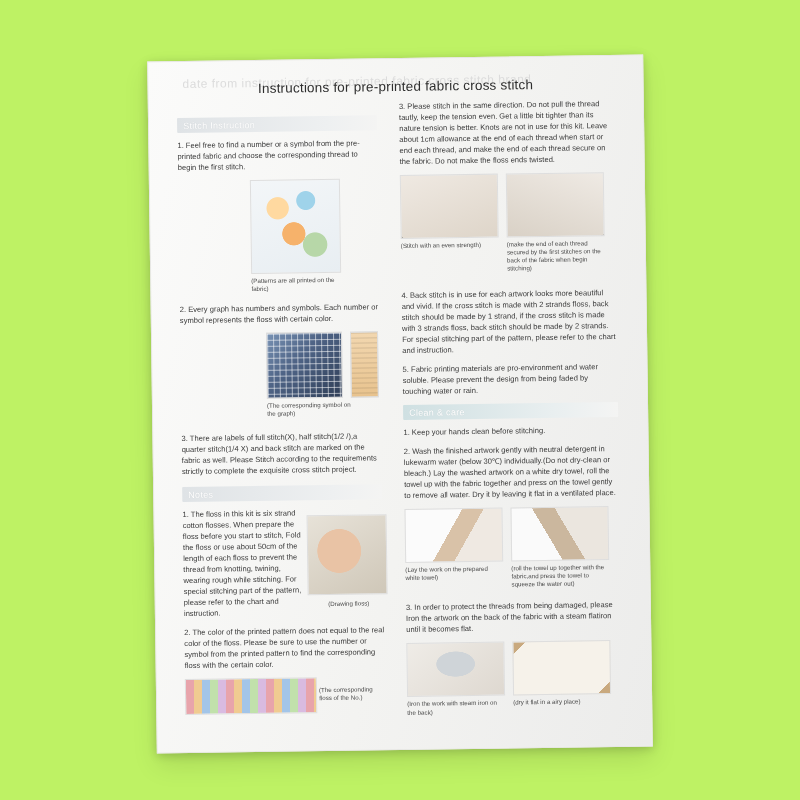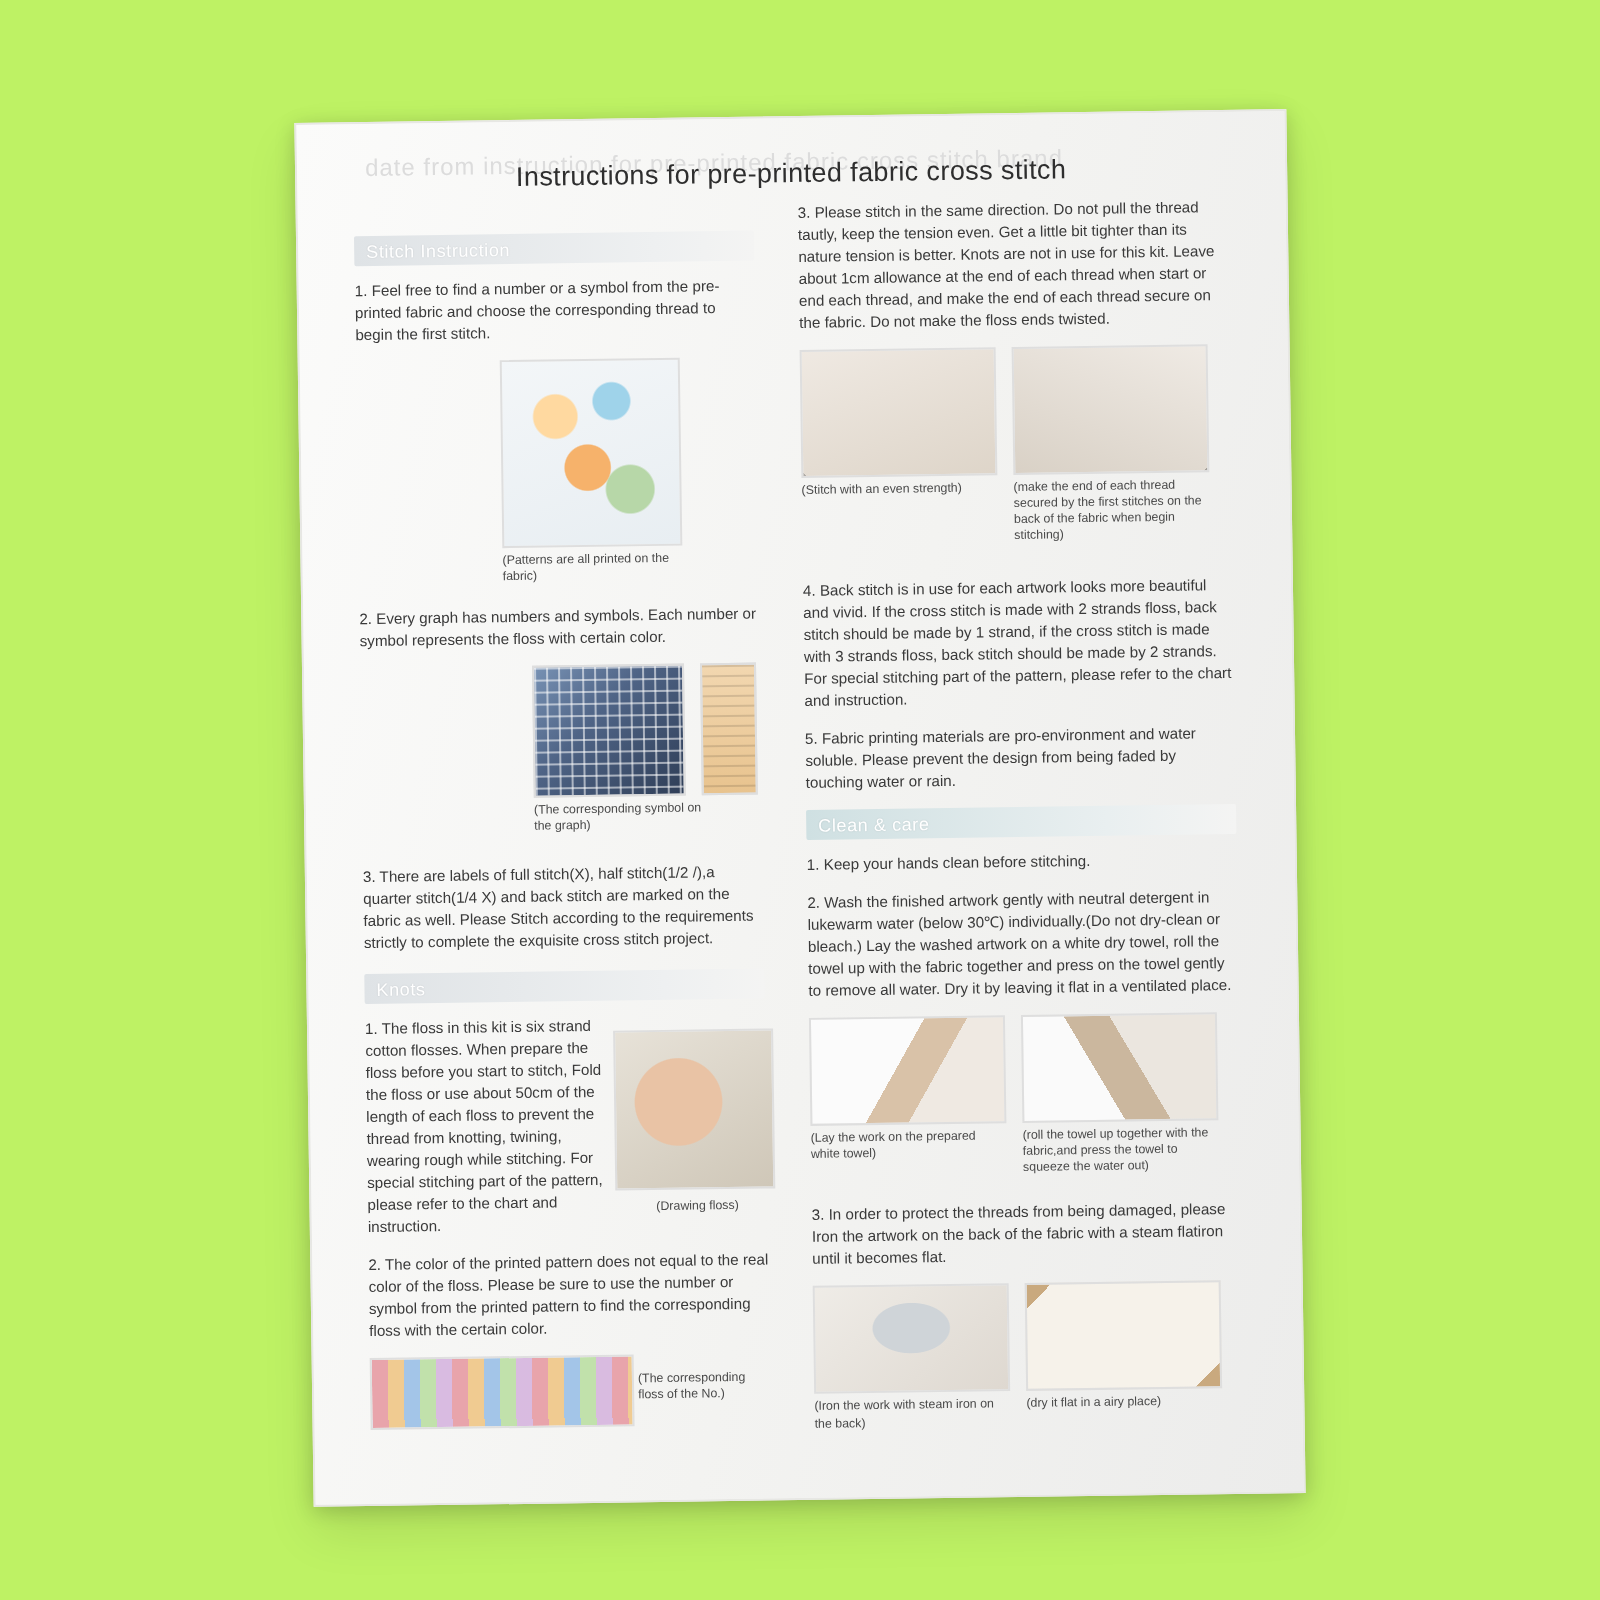--- a/index.html
+++ b/index.html
@@ -174,21 +174,21 @@
           <div class="row" style="margin-left:86px;">
             <div class="img pic-grid"></div>
             <div class="img pic-legend"></div>
           </div>
           <div class="capt" style="margin-left:86px;width:92px;">(The corresponding symbol on the graph)</div>
         </div>
 
         <p class="para" style="margin-top:14px;">3. There are labels of full stitch(X), half stitch(1/2 /),a quarter stitch(1/4 X) and back stitch are marked on the fabric as well. Please Stitch according to the requirements strictly to complete the exquisite cross stitch project.</p>
 
         <div class="secbar" style="margin-top:10px;">
-          <span>Knots</span>
+          <span>Notes</span>
         </div>
 
         <div style="position:relative;">
           <div class="img pic-hand" style="position:absolute;right:-4px;top:8px;"></div>
           <div class="capt" style="position:absolute;right:-4px;top:90px;width:78px;text-align:center;">(Drawing floss)</div>
           <p class="para" style="width:118px;">1. The floss in this kit is six strand cotton flosses. When prepare the floss before you start to stitch, Fold the floss or use about 50cm of the length of each floss to prevent the thread from knotting, twining, wearing rough while stitching. For special stitching part of the pattern, please refer to the chart and instruction.</p>
         </div>
 
         <p class="para" style="margin-top:8px;">2. The color of the printed pattern does not equal to the real color of the floss. Please be sure to use the number or symbol from the printed pattern to find the corresponding floss with the certain color.</p>
 

